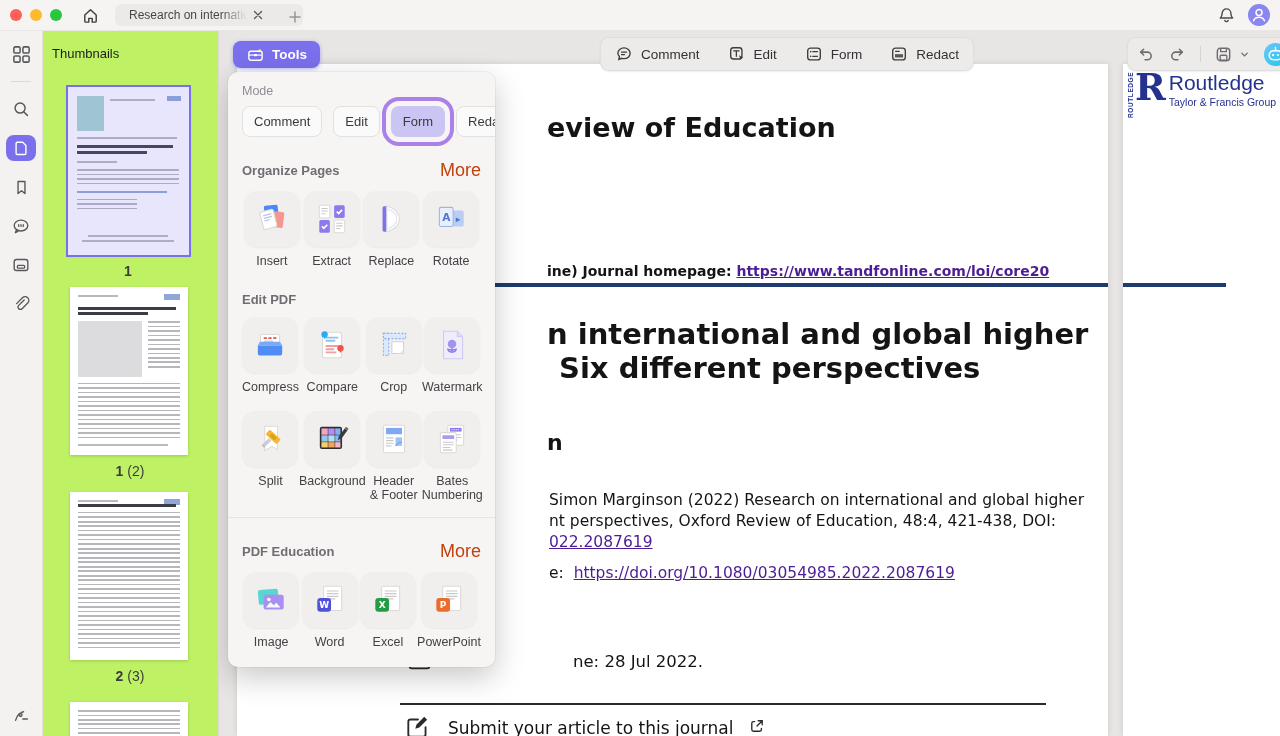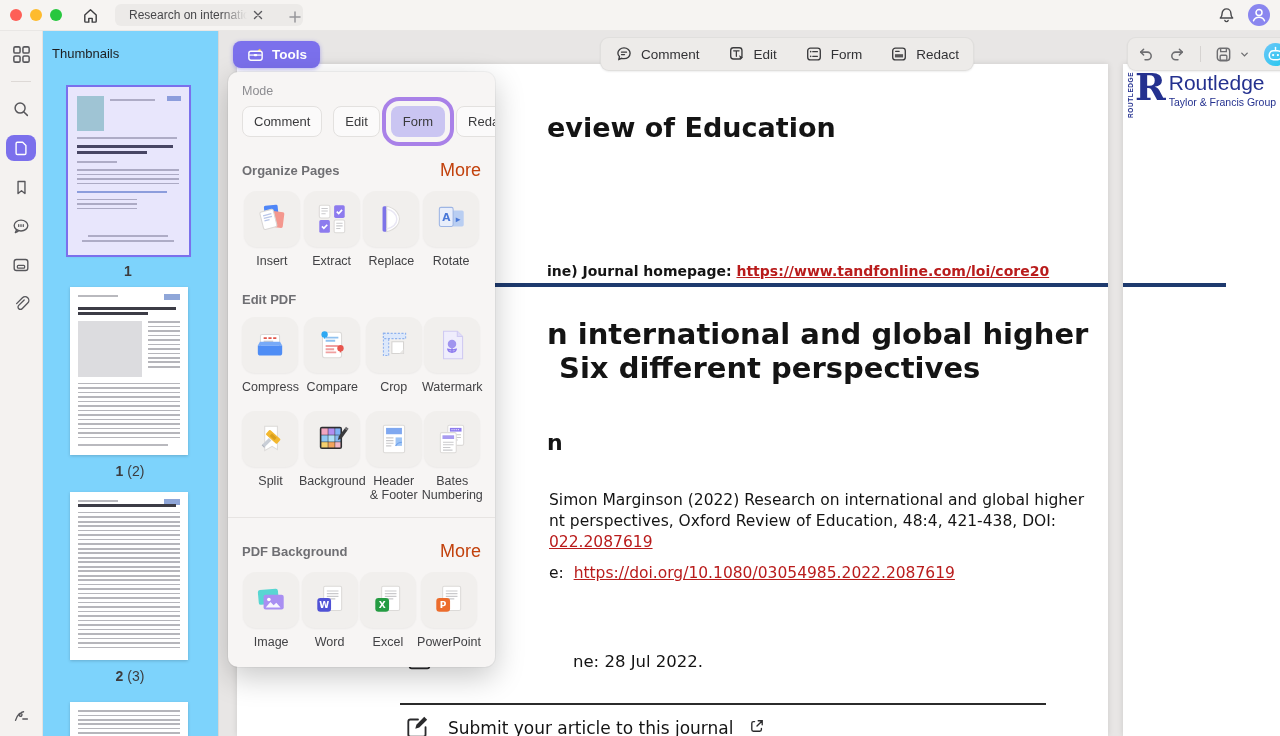--- a/index.html
+++ b/index.html
@@ -19,35 +19,35 @@
   .tab-plus{position:absolute;left:289px;top:9px;}
   .tb-right{position:absolute;right:10px;top:0;height:30px;display:flex;align-items:center;gap:12px;}
   
   .rail{position:absolute;left:0;top:30px;width:42px;bottom:0;background:#f4f2f0;border-right:1px solid #e5e2e0;z-index:15;}
   .rail-item{width:42px;height:34px;display:flex;align-items:center;justify-content:center;margin-bottom:5px;}
   .rail-item.first{margin-top:7px;margin-bottom:10px;}
   .rail-div{width:20px;height:1px;background:#ddd9d6;margin:0 auto 10px auto;}
   .rail-item.active .pill-bg{background:#7b70ec;border-radius:8px;width:30px;height:26px;display:flex;align-items:center;justify-content:center;}
   .rail-bottom{position:absolute;bottom:8px;left:0;width:42px;display:flex;justify-content:center;}
   
-  .sidebar{position:absolute;left:42px;top:30px;width:176px;bottom:0;background:#7dd3fc;border-right:1px solid #dad7d5;z-index:14;overflow:hidden;}
+  .sidebar{position:absolute;left:42px;top:30px;width:176px;bottom:0;background:#bef264;border-right:1px solid #dad7d5;z-index:14;overflow:hidden;}
   .sidebar-title{position:absolute;left:10px;top:16px;font-size:13px;color:#1d1d1f;}
   .thumb{position:absolute;background:#fff;box-shadow:0 1px 3px rgba(0,0,0,.18);}
   .thumb.selected{outline:2px solid #7b70ec;outline-offset:0;}
   .thumb .overlay{position:absolute;inset:0;background:rgba(128,119,238,.18);}
   .thumb-label{position:absolute;width:176px;text-align:center;font-size:14px;color:#3c3c3e;}
   .thumb-label b{font-weight:700;}
   .tl{position:absolute;background:#3c3c46;}
   .gl{position:absolute;background:#b9b9be;}
   .lines{position:absolute;background-image:repeating-linear-gradient(to bottom,#b6b6bb 0 1.5px,transparent 1.5px 4.5px);}
   
   .page{position:absolute;top:64px;background:#fff;box-shadow:0 0 6px rgba(0,0,0,.12);z-index:1;}
   .doc-text{position:absolute;z-index:2;color:#141414;font-family:"DejaVu Sans",sans-serif;}
   .navy-rule{position:absolute;height:3.5px;background:#1e3a6e;z-index:2;}
-  .doc-link{text-decoration:underline;color:#b91c1c;}
+  .doc-link{text-decoration:underline;color:#4c1d95;}
   
   .pill{position:absolute;top:37px;height:32px;background:#edebe9;border:1px solid rgba(0,0,0,.05);
         border-radius:9px;box-shadow:0 1px 2px rgba(0,0,0,.07);display:flex;align-items:center;z-index:5;}
   .pill-item{display:flex;align-items:center;gap:8px;font-size:13.5px;color:#323235;padding:0 14px;height:100%;cursor:default;}
   .icon-btn{display:flex;align-items:center;justify-content:center;}
   .vdiv{width:1px;height:16px;background:#d6d3d1;}
   
   .tools-btn{position:absolute;left:233px;top:41px;height:27px;background:#7b70ec;border-radius:8px;z-index:6;
              display:flex;align-items:center;gap:7px;padding:0 13px;box-shadow:0 1px 4px rgba(100,92,240,.45);}
   .tools-btn span{color:#fff;font-size:13.5px;font-weight:600;}
@@ -456,21 +456,21 @@
                   <path d="M8.5 20h10M8.5 22.5h10M8.5 25h7M8.5 27.5h9" stroke="#c9c9cc" stroke-width="1"></path>
                 </svg>
               </span>
             </div>
             <div class="tile-label">Bates
 Numbering</div>
           </div>
         </div>
         <div class="sec-divider"></div>
         <div class="sec-head">
-          <span class="sec-title">PDF Background</span>
+          <span class="sec-title">PDF Education</span>
           <span class="sec-more">More</span>
         </div>
         <div class="tool-grid">
           <div class="tool-item">
             <div class="tile-box">
               <span style="display: flex;">
                 <svg width="36" height="36" viewBox="0 0 34 34">
                   <rect x="5" y="7" width="19" height="14" rx="2" fill="#59d6d2" transform="rotate(-5 14 14)"></rect>
                   <rect x="10" y="12" width="19" height="14" rx="2" fill="#a98ff2"></rect>
                   <circle cx="15" cy="16.5" r="1.7" fill="#fff"></circle>

